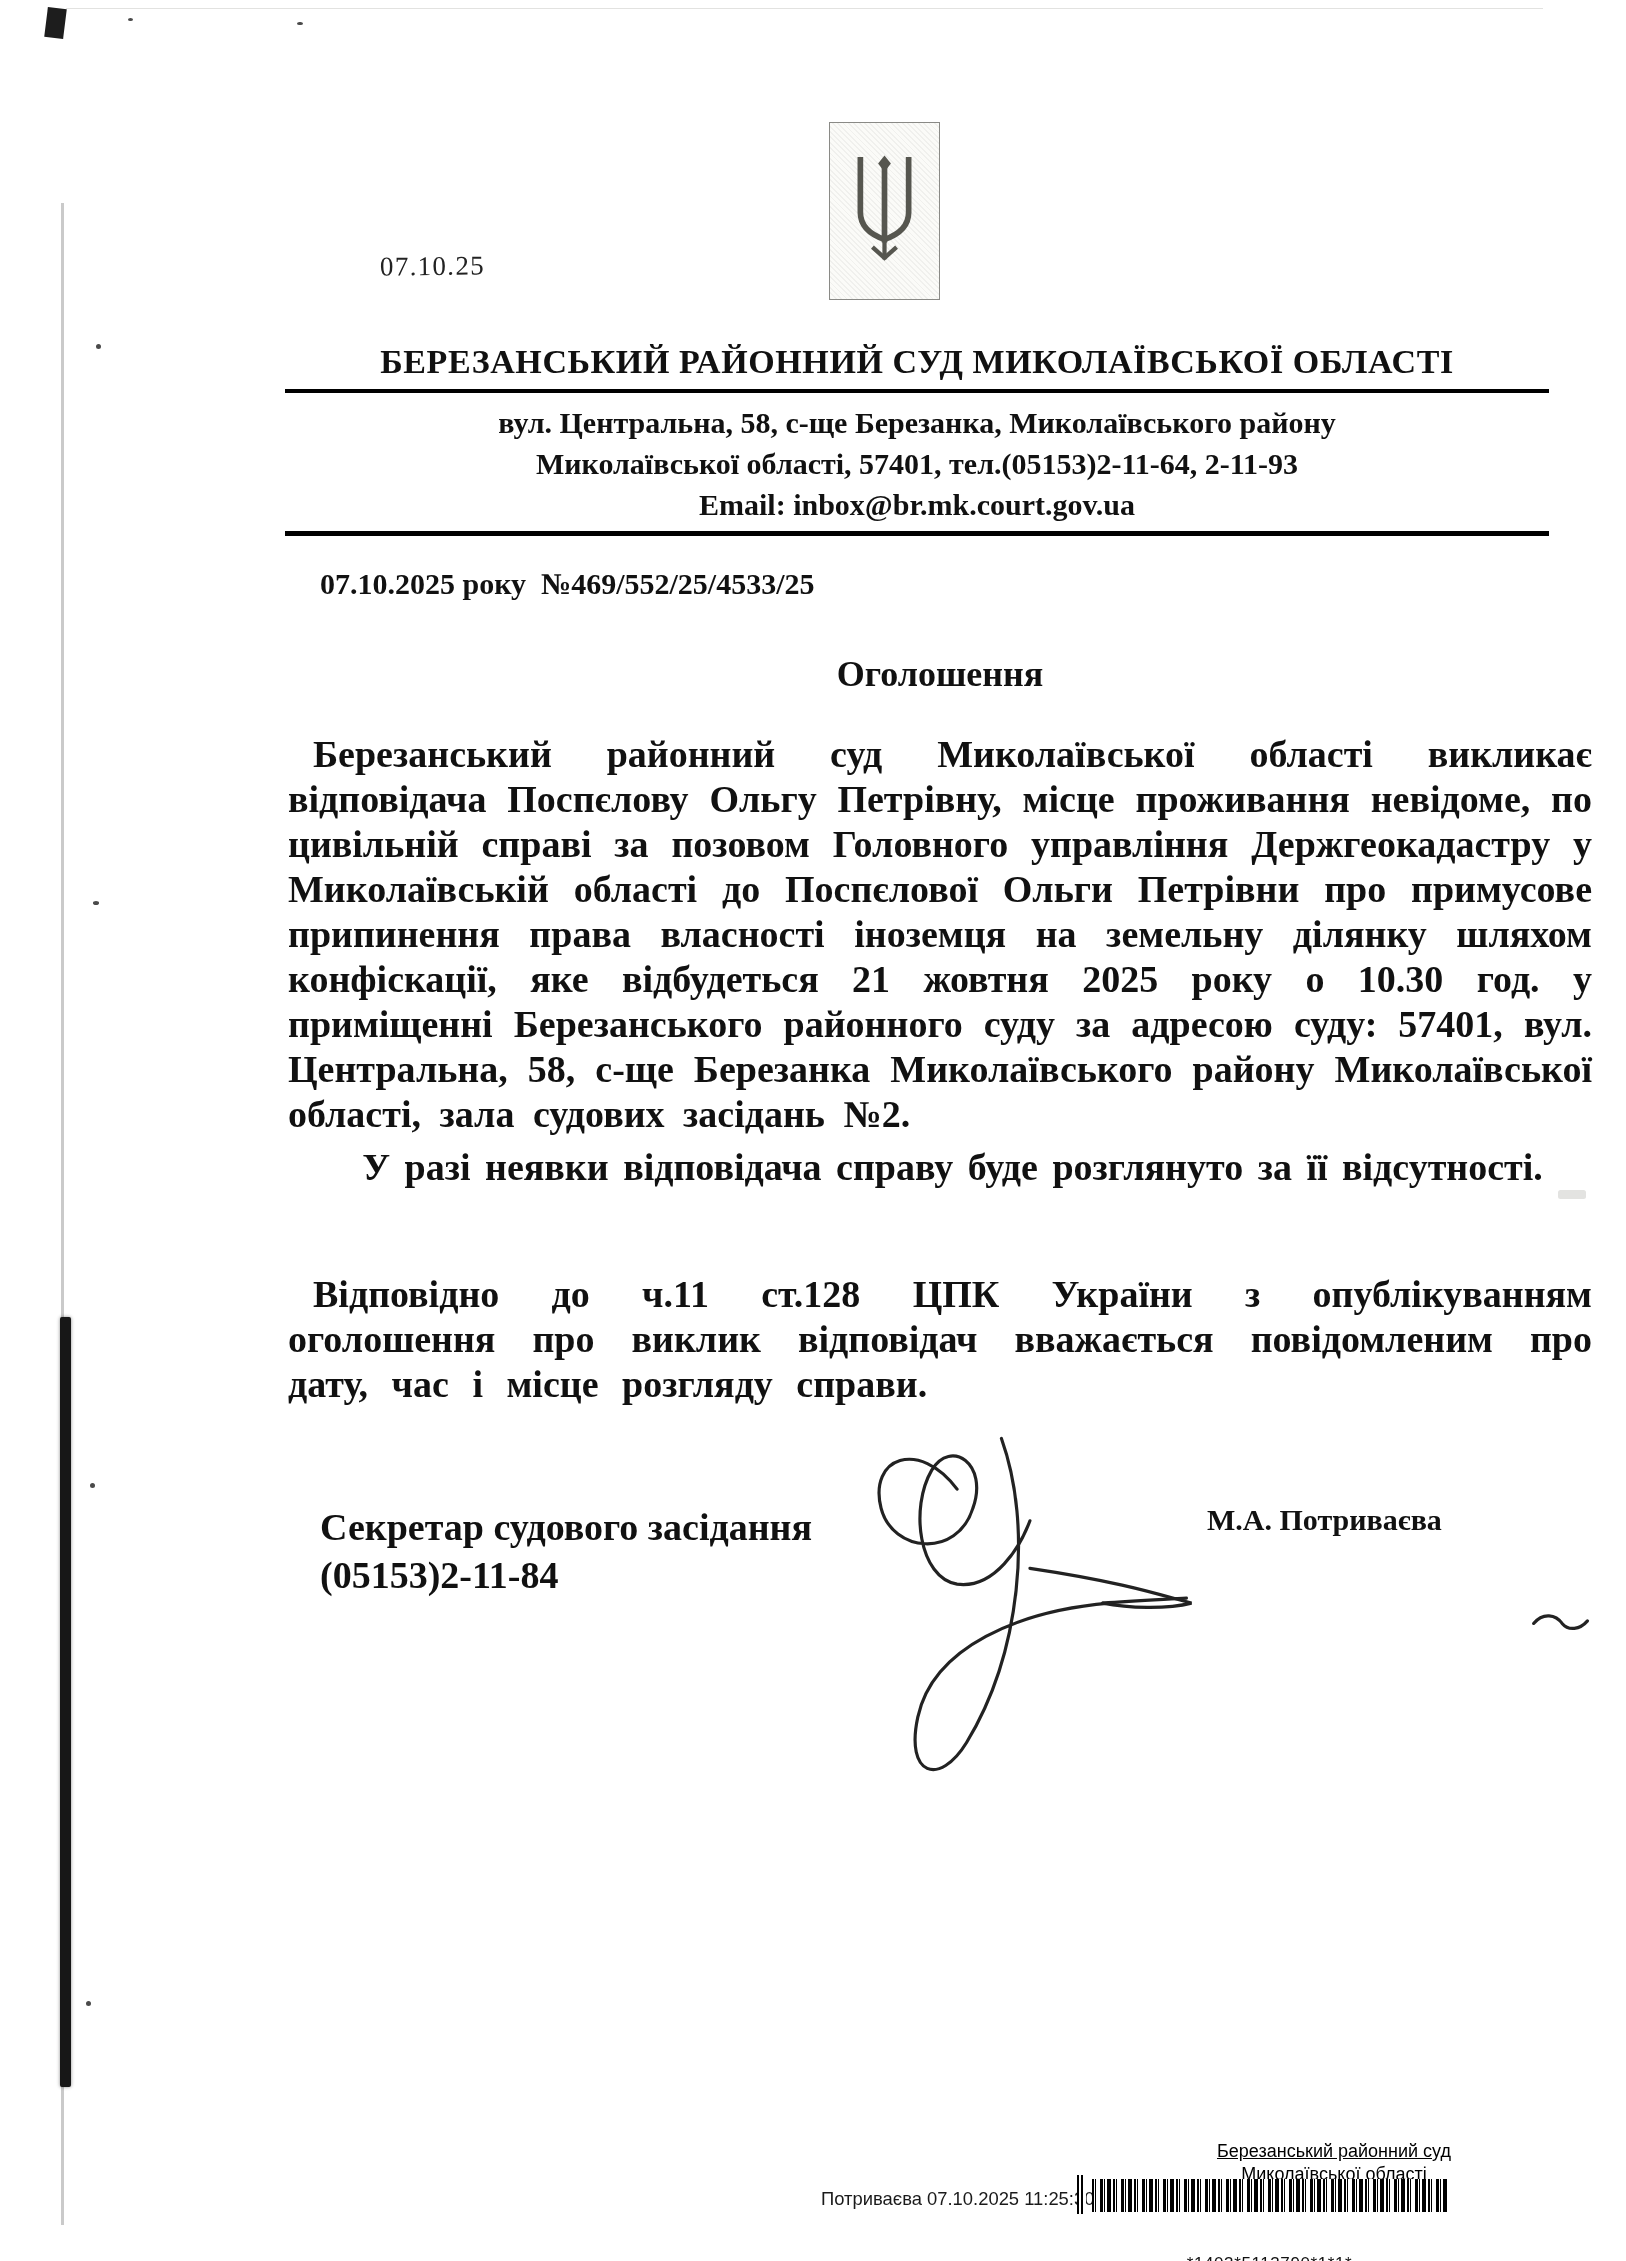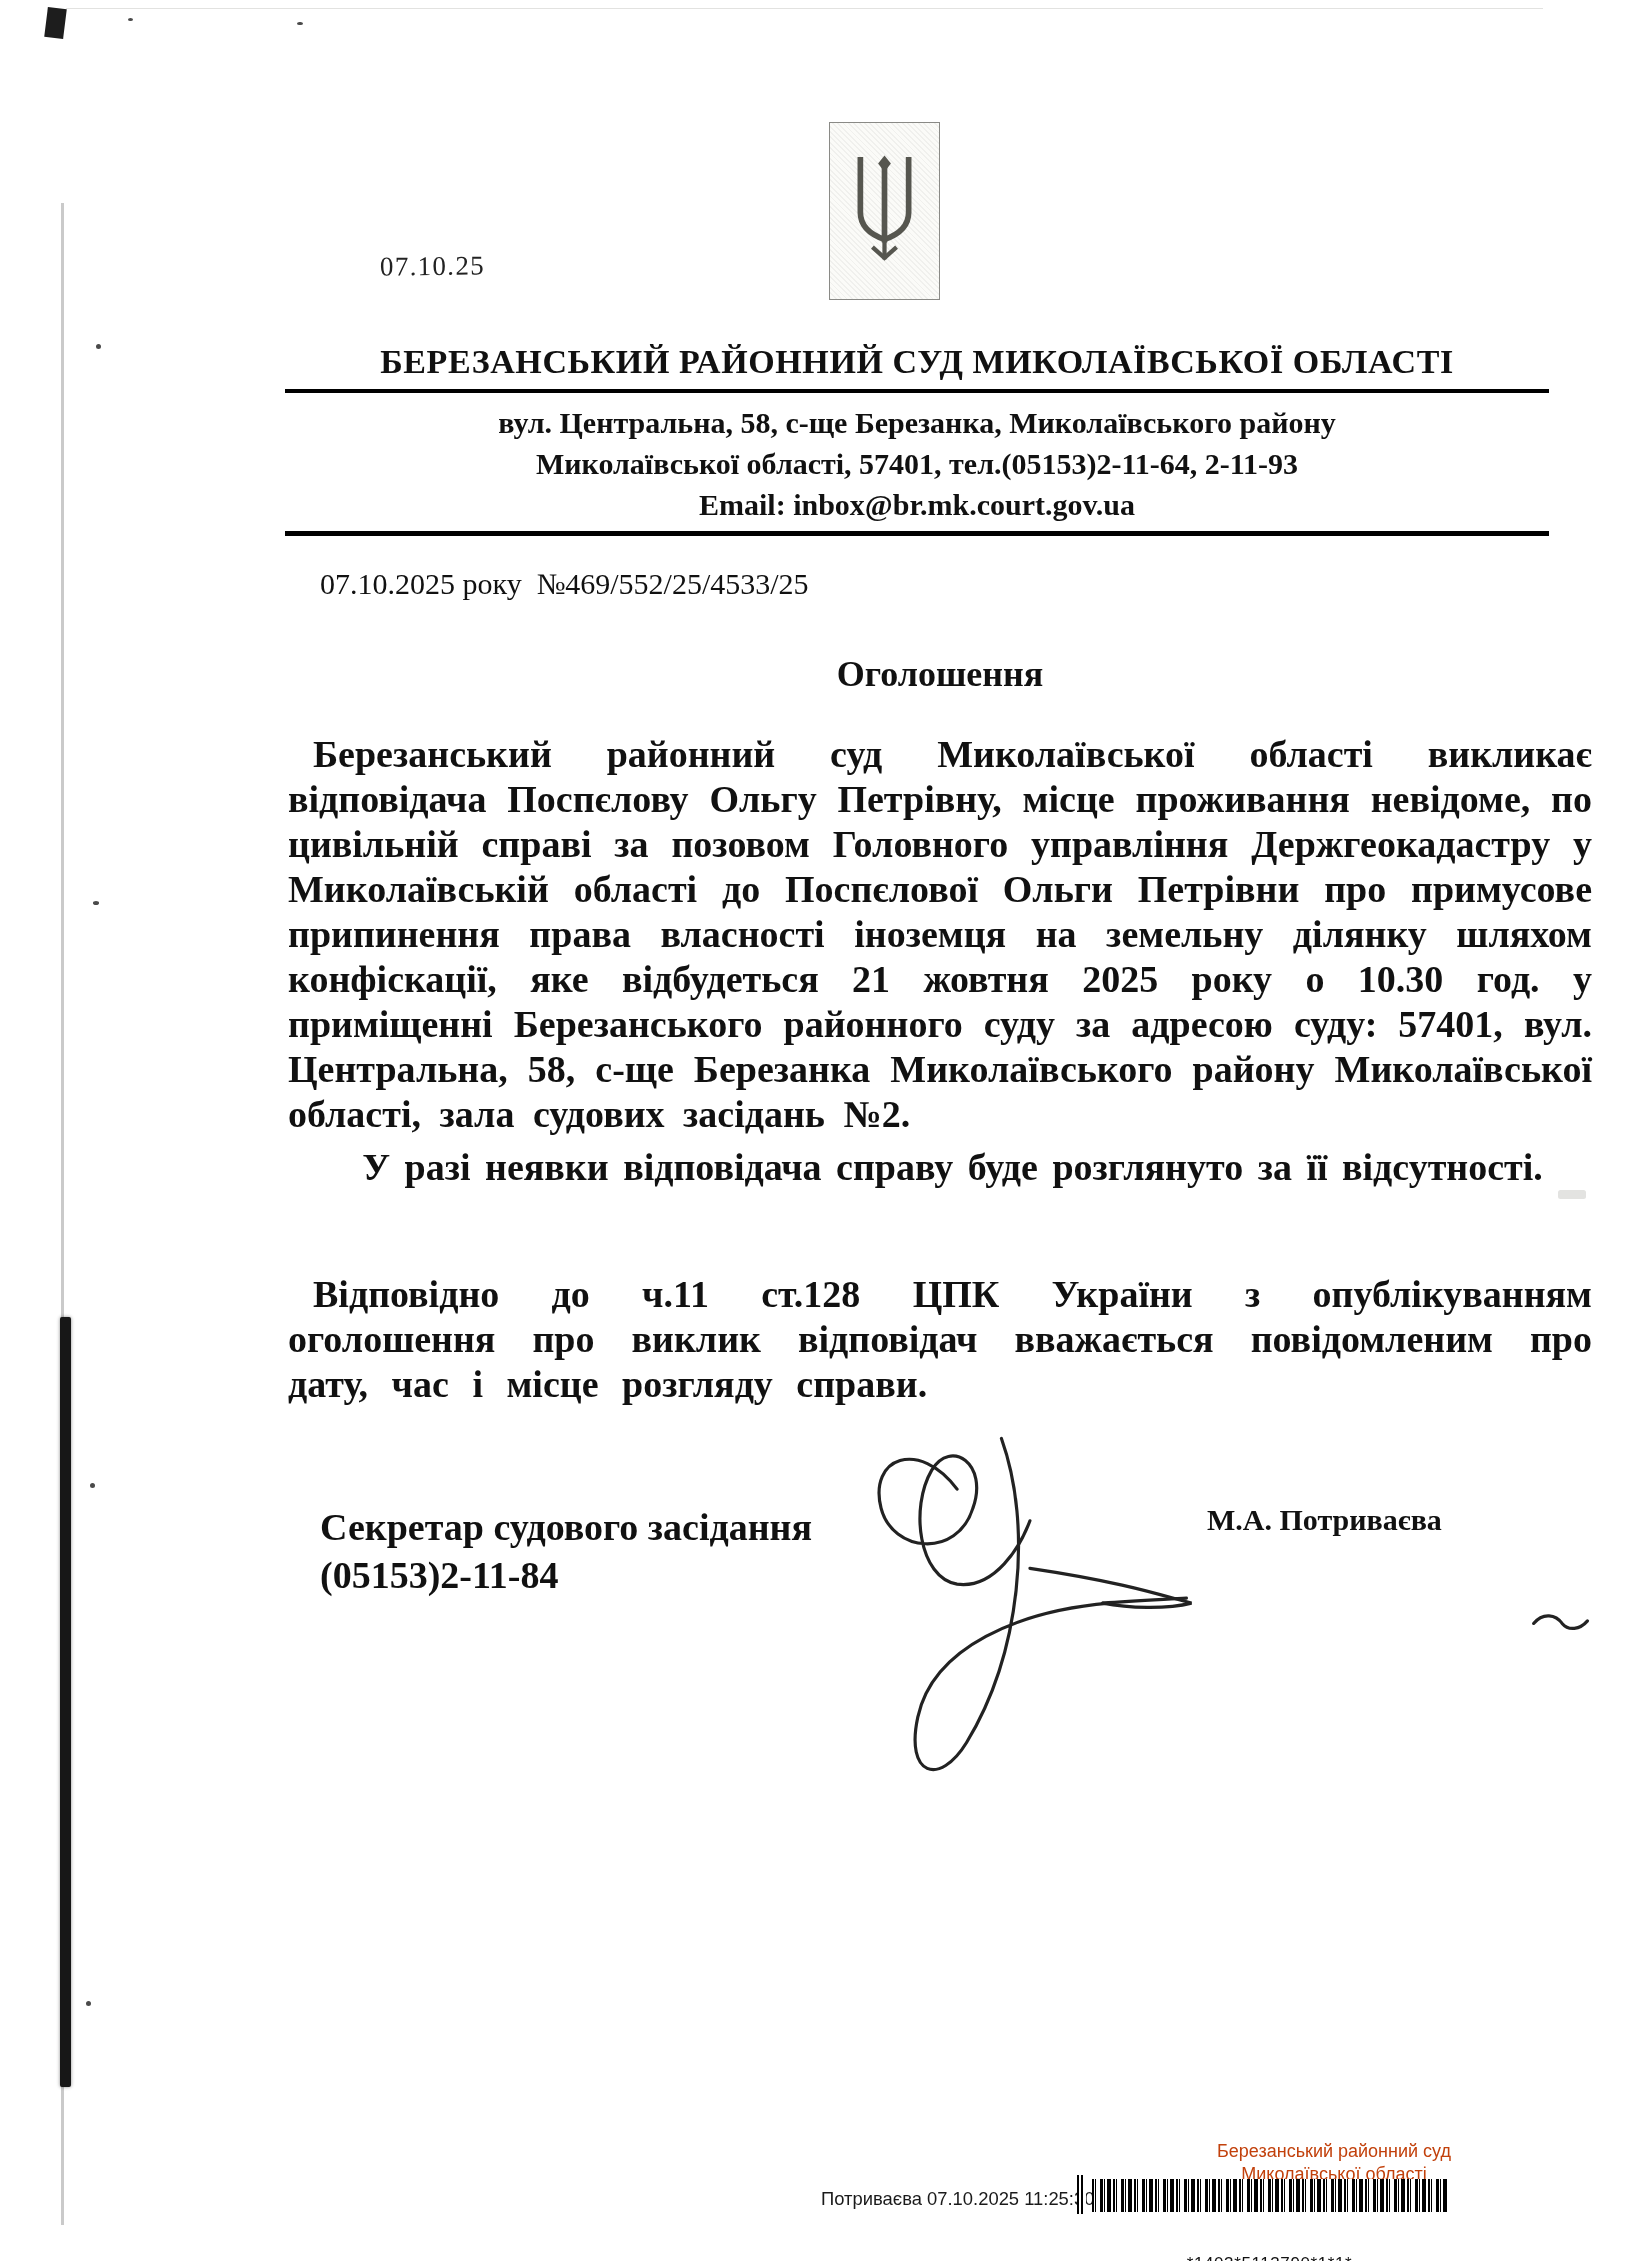--- a/index.html
+++ b/index.html
@@ -34,42 +34,42 @@
 
   
   .letterhead{position:absolute;left:285px;top:342px;width:1264px;text-align:center;}
   .court-name{font-size:34px;font-weight:700;letter-spacing:0.6px;line-height:39px;}
   .rule{height:4.4px;background:#000;width:100%;}
   .rule-1{margin-top:7.6px;margin-bottom:9px;}
   .rule-2{margin-top:6.3px;}
   .addr{font-size:30px;font-weight:700;line-height:41px;}
 
   
-  .docnum{position:absolute;left:320px;top:567px;font-size:30px;font-weight:400;white-space:pre;}
+  .docnum{position:absolute;left:320px;top:567px;font-size:30px;font-weight:700;white-space:pre;}
   .doc-title{position:absolute;left:288px;top:653px;width:1304px;text-align:center;font-size:36px;font-weight:700;}
   .body-p{
     position:absolute;left:288px;width:1304px;margin:0;
     font-size:38px;font-weight:700;line-height:45px;
     text-align:justify;text-indent:25px;
   }
   .p1{top:732px;word-spacing:9px;}
   .p2{top:1145px;text-align:center;word-spacing:5px;}
   .p3{top:1232px;word-spacing:14px;margin-top:40px;}
 
   
   .handwritten-date{position:absolute;left:380px;top:251px;font-size:27px;color:#222;transform:rotate(-0.6deg);letter-spacing:1.3px;}
 
   
   .sig-left{position:absolute;left:320px;top:1503px;font-size:38px;font-weight:700;line-height:48px;}
   .sig-name{position:absolute;left:1207px;top:1503px;font-size:30px;font-weight:700;}
   .signature-svg{position:absolute;left:748px;top:1413px;}
 
   
   .footer-court{position:absolute;left:1201px;top:2140px;width:266px;text-align:center;
-    font-family:"Liberation Sans",sans-serif;font-size:18px;line-height:23px;color:#c2410c;}
+    font-family:"Liberation Sans",sans-serif;font-size:18px;line-height:23px;color:#000000;text-decoration:underline;}
   .stamp-line{position:absolute;left:821px;top:2188px;font-family:"Liberation Sans",sans-serif;font-size:18.4px;color:#1a1a1a;}
   .barcode-guard{position:absolute;left:1077px;top:2175px;width:9px;height:39px;
     background:repeating-linear-gradient(90deg,#000 0 1.9px,#fff 1.9px 4.4px);}
   .barcode{position:absolute;left:1092px;top:2179px;width:355px;height:33px;
     background:repeating-linear-gradient(90deg,
       #000 0px,#000 1.9px,#fff 1.9px,#fff 3.2px,
       #000 3.2px,#000 4.4px,#fff 4.4px,#fff 7.6px,
       #000 7.6px,#000 10.8px,#fff 10.8px,#fff 12px,
       #000 12px,#000 13.3px,#fff 13.3px,#fff 15px,
       #000 15px,#000 19px,#fff 19px,#fff 21px);}

